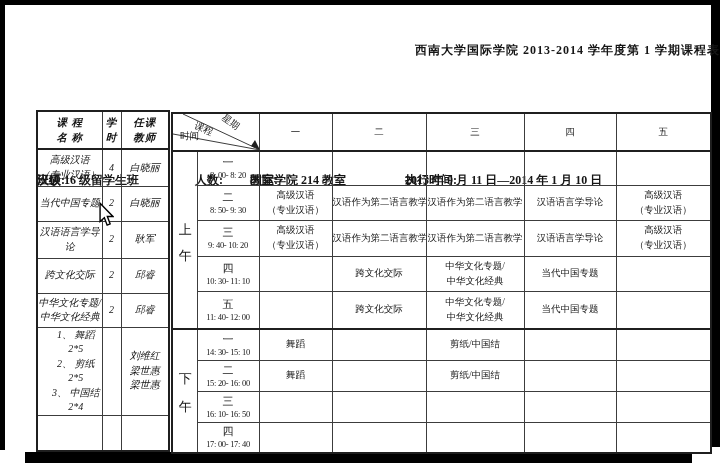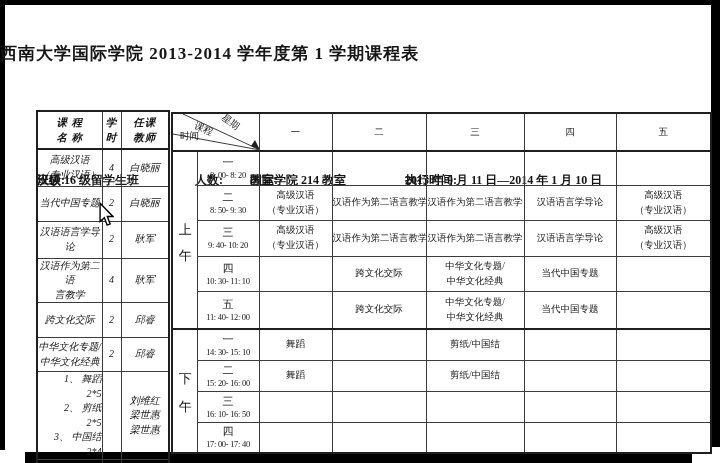--- a/index.html
+++ b/index.html
@@ -11,37 +11,37 @@
   }
   
   .frame{position:absolute;background:#000;}
   .frame-top{left:0;top:0;width:720px;height:5px;}
   .frame-left{left:0;top:0;width:5px;height:450px;}
   .frame-right{left:711px;top:0;width:9px;height:447px;}
   .frame-bottom{left:25px;top:452px;width:667px;height:11px;}
 
   .doc-title{
     position:absolute;left:0;top:42px;width:720px;
-    text-align:left;font-size:17px;font-weight:bold;letter-spacing:1px;
+    text-align:right;font-size:12px;font-weight:bold;letter-spacing:1px;
   }
   .info-line span{position:absolute;top:86px;font-size:12px;font-weight:bold;white-space:pre;}
   .info-class{left:37px;}
   .info-count{left:195px;}
   .info-room{left:250px;}
   .info-exec{left:405px;}
 
   table{border-collapse:collapse;table-layout:fixed;position:absolute;}
   td{border:1px solid #3c3c3c;padding:0;vertical-align:middle;text-align:center;overflow:hidden;}
 
   
   .course-table{left:36px;top:110px;width:132px;height:338px;border:2px solid #1f1f1f;}
   .course-table td{font-size:10px;line-height:1.45;white-space:pre-line;font-style:italic;}
   .course-table .hdr{font-weight:bold;font-size:10.5px;letter-spacing:1px;}
   .hb td{border-bottom:2px solid #1f1f1f;}
-  .clubs{text-align:right;padding-left:12px;font-size:9.5px;}
+  .clubs{text-align:center;padding-left:12px;font-size:9.5px;}
 
   
   .sched-table{left:171px;top:112px;width:539px;height:338px;border:2px solid #1f1f1f;}
   .sched-table td{font-size:9.5px;}
   .dayh{font-size:15px;}
   .corner-wrap{position:relative;width:87px;height:36px;}
   .corner-wrap svg{position:absolute;left:0;top:0;}
   .corner-wrap .lbl{position:absolute;font-size:9.5px;white-space:pre;}
   .lbl-week{left:48px;top:2px;transform:rotate(35deg);}
   .lbl-course{left:21px;top:9px;transform:rotate(23deg);}
@@ -93,26 +93,20 @@
     <td>白晓丽</td>
   </tr>
   <tr style="height:35px">
     <td>当代中国专题</td>
     <td>2</td>
     <td>白晓丽</td>
   </tr>
   <tr style="height:37px">
     <td>汉语语言学导论</td>
     <td>2</td>
-    <td>耿军</td>
-  </tr>
-  <tr style="height:36px">
-    <td>汉语作为第二语
-言教学</td>
-    <td>4</td>
     <td>耿军</td>
   </tr>
   <tr style="height:35px">
     <td>跨文化交际</td>
     <td>2</td>
     <td>邱睿</td>
   </tr>
   <tr style="height:34px">
     <td>中华文化专题/
 中华文化经典</td>

